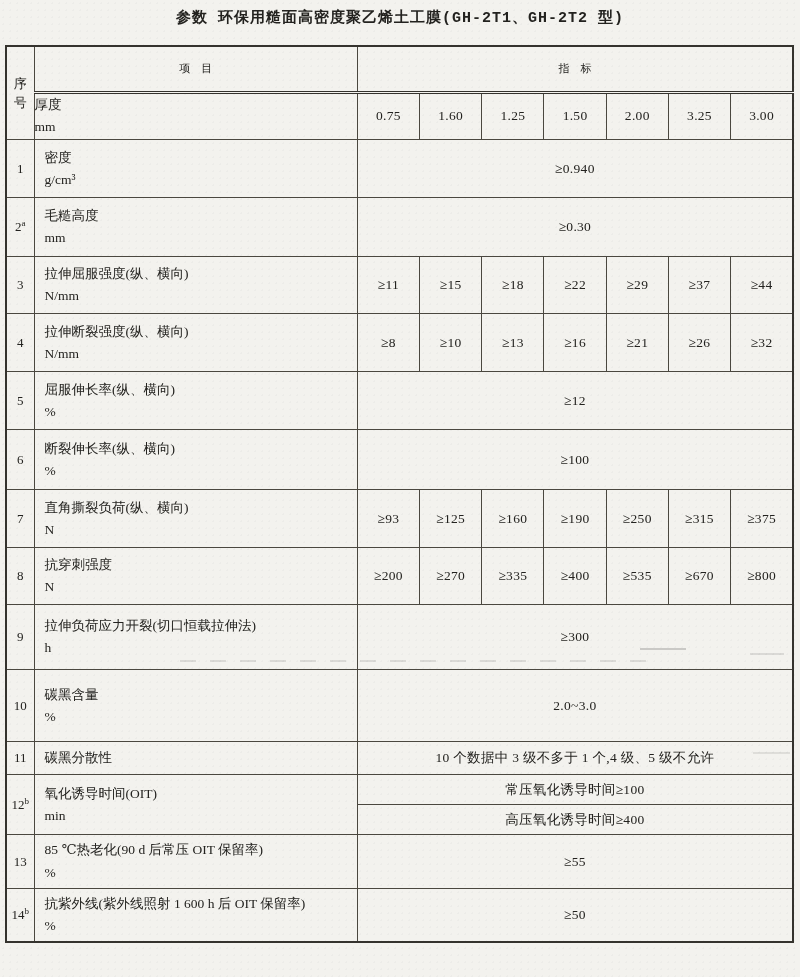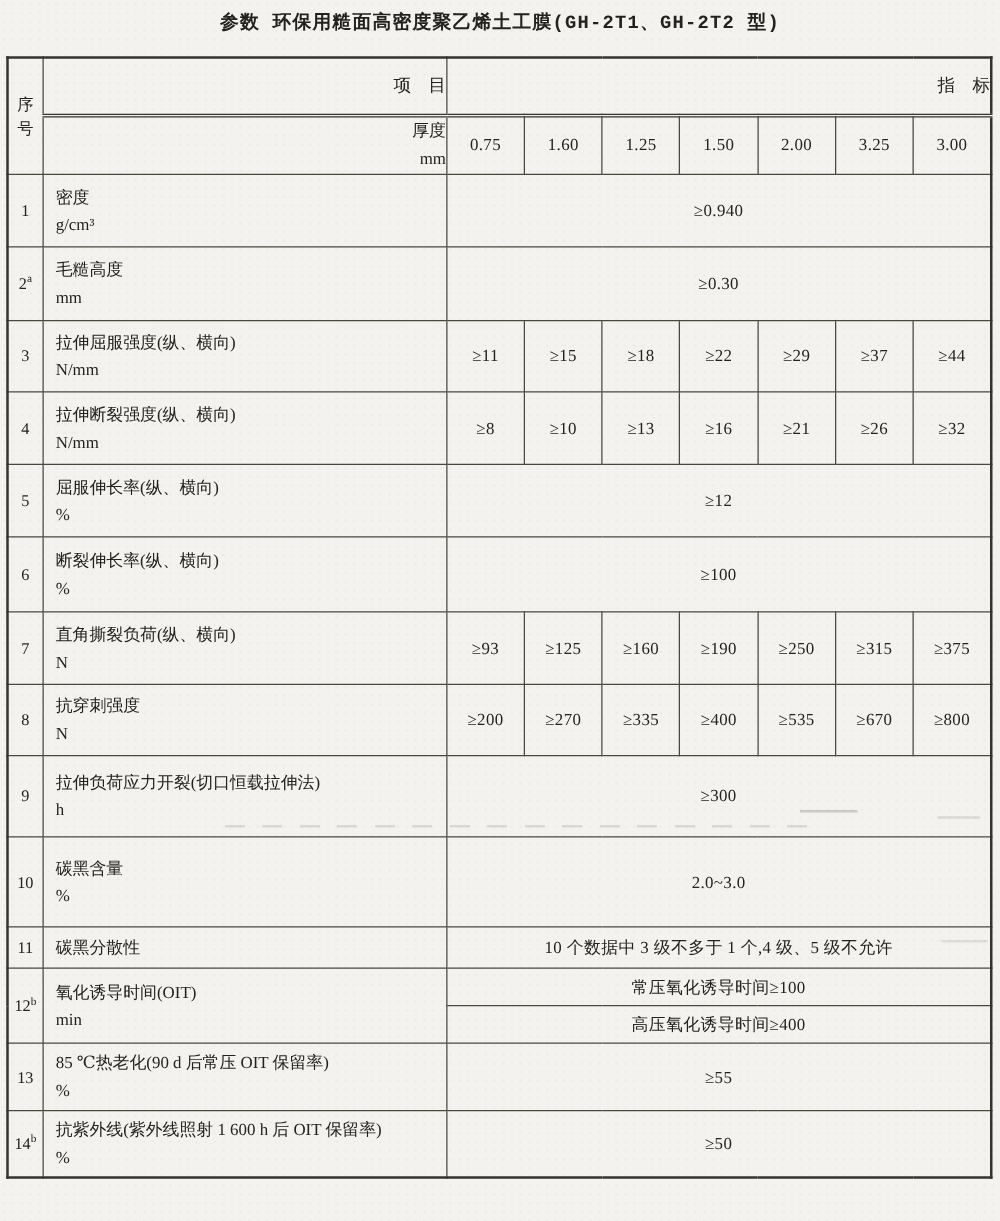--- a/index.html
+++ b/index.html
@@ -23,25 +23,25 @@
   td{
     border:1px solid #4a473f;
     padding:0;vertical-align:middle;
     font-size:13.5px;
   }
   td.no{text-align:center;font-size:13px;}
   td.no sup{font-size:9px;line-height:0;}
   td.item{padding:4px 8px 4px 10px;}
   td.item .nm,td.item .un{display:block;line-height:1.65;}
   td.v{text-align:center;letter-spacing:0.3px;}
-  td.hdr{text-align:right;font-size:14px;margin-left:25px;}
+  td.hdr{text-align:center;font-size:11px;margin-left:25px;}
   td.thickb{border-bottom:3px double #35332e;}
   td.serial{font-size:13px;text-align:center;}
   td.serial span{display:block;line-height:1.5;}
-  td.thk{text-align:right;}
+  td.thk{text-align:left;}
   td.thk span{display:block;line-height:1.7;}
   
   .artifact{position:absolute;pointer-events:none;}
   .a1{left:180px;top:660px;width:480px;height:2px;
       background:repeating-linear-gradient(90deg,rgba(40,40,40,0.12) 0 16px,transparent 16px 30px);}
   .a2{left:640px;top:648px;width:46px;height:2px;background:rgba(40,40,40,0.20);}
   .a3{left:750px;top:653px;width:34px;height:2px;background:rgba(40,40,40,0.12);}
   .a4{left:753px;top:752px;width:37px;height:2px;background:rgba(40,40,40,0.10);}
 </style>
 </head>

